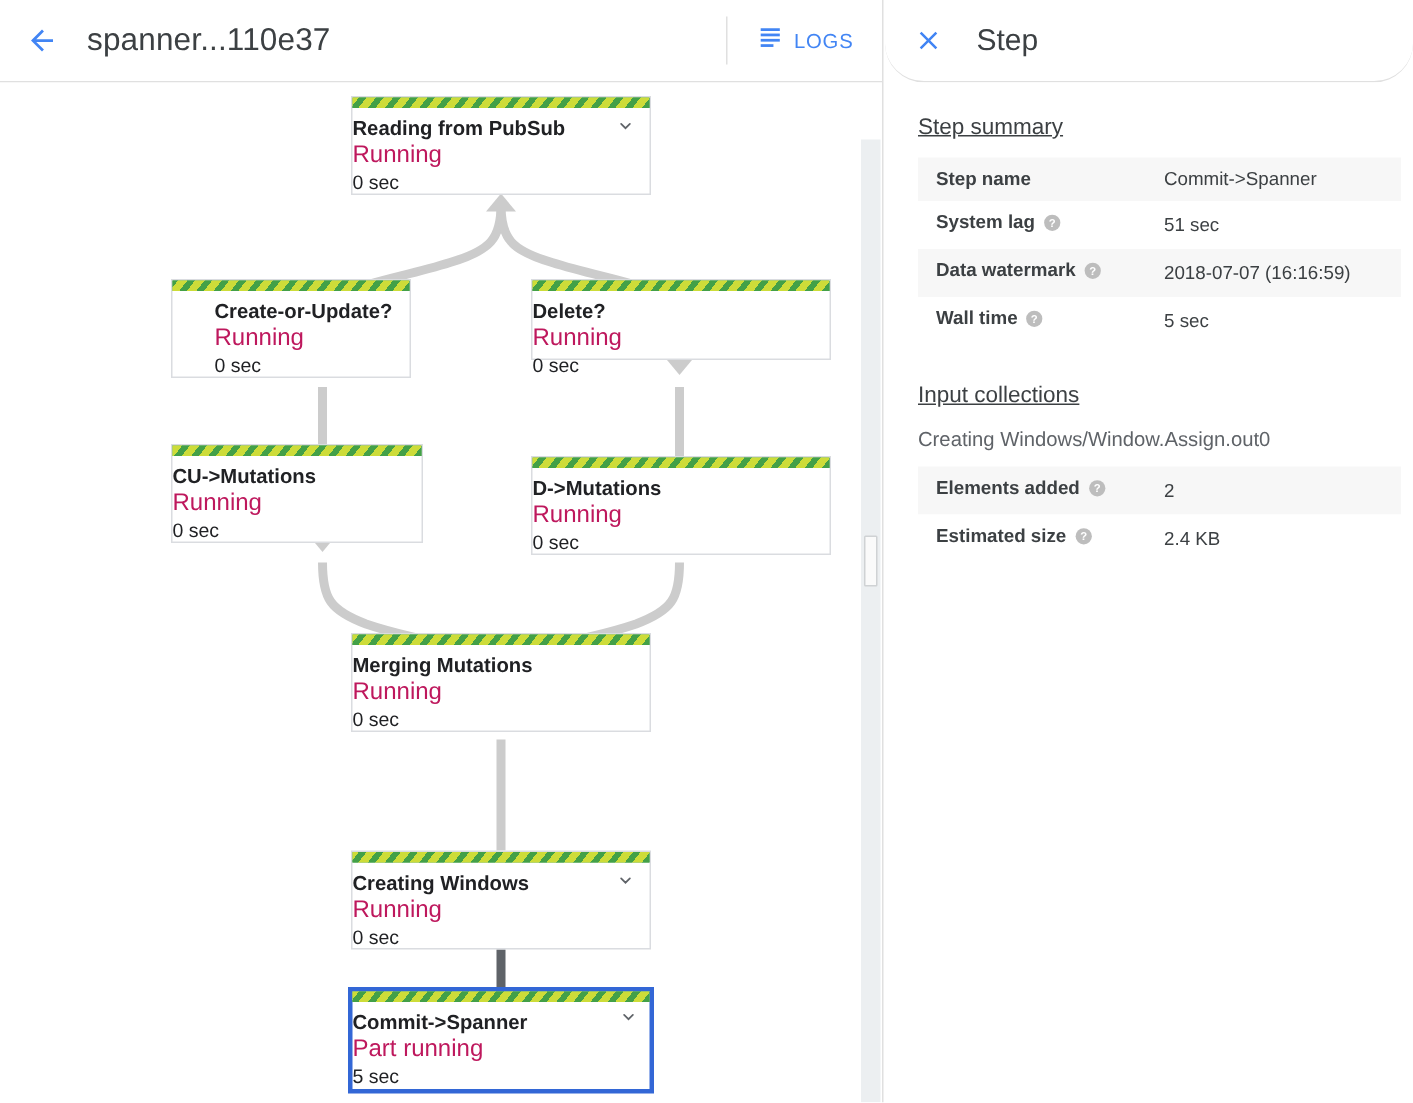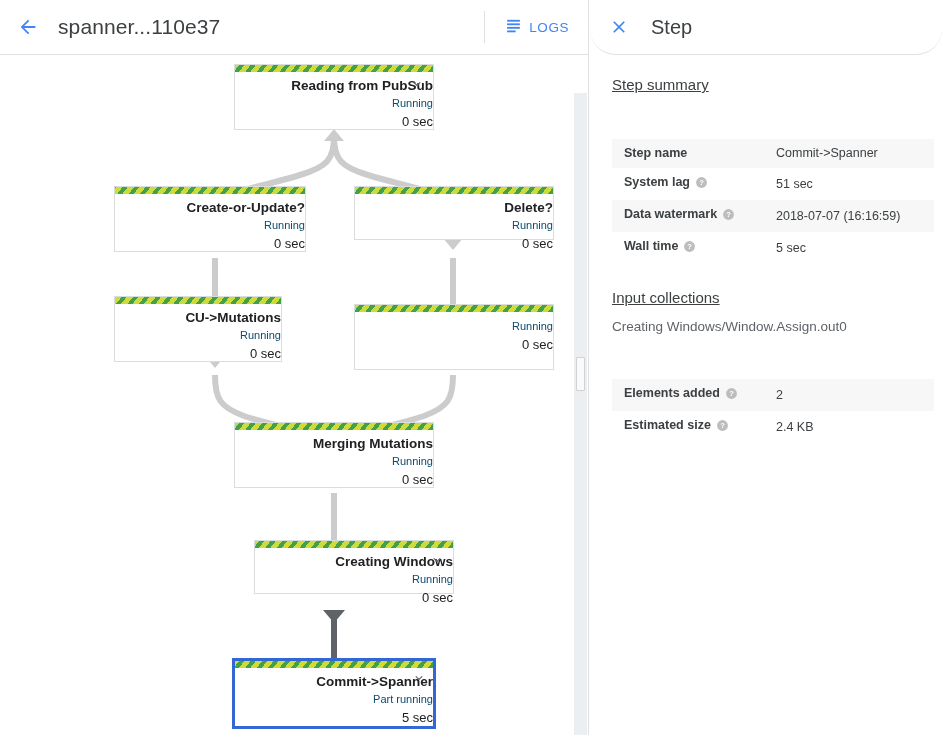--- a/index.html
+++ b/index.html
@@ -89,28 +89,28 @@
     position: absolute; left: 0; top: 0;
     width: 100%; height: 7px;
     background-image: repeating-linear-gradient(
         -52deg,
         #43a047 0px, #43a047 4px,
         #cddc39 4px, #cddc39 9px);
     background-color: #43a047;
   }
   .node-body {
     padding-top: 12px;
-    text-align: right;
+    text-align: left;
   }
   .node-title {
     font-size: 13.5px; font-weight: bold;
     color: #202124; line-height: 17px;
   }
   .node-status {
-    font-size: 11px; color: #0c4a6e; line-height: 19px;
+    font-size: 16px; color: #be185d; line-height: 19px;
   }
   .node-time {
     font-size: 13px; color: #202124; line-height: 18px;
   }
   .node-chevron {
     position: absolute; right: 9px; top: 12px;
     width: 14px; height: 14px;
     cursor: pointer;
   }
   .node.selected .node-chevron { right: 7px; top: 10px; }
@@ -173,21 +173,20 @@
     font-size: 13.5px; color: #5f6368;
     padding: 0 22px 9px 22px;
     line-height: 18px;
   }
 
   table.kv {
     width: 322px;
     margin-left: 22px;
     border-collapse: collapse;
     table-layout: fixed;
-    margin-top: 34px;
   }
   table.kv tr.odd { background: #f7f7f7; }
   table.kv tr.even { background: #ffffff; }
   table.kv td {
     padding: 6px 0 6px 12px;
     font-size: 12.5px;
     line-height: 17px;
     vertical-align: middle;
     height: 24px;
   }
@@ -282,21 +281,21 @@
               <path d="M7 9.5l5 5 5-5" stroke="#5f6368" stroke-width="2" fill="none" stroke-linecap="round"></path>
             </svg>
         </div>
         <div class="node-body">
           <div class="node-title">Reading from PubSub</div>
           <div class="node-status">Running</div>
           <div class="node-time">0 sec</div>
         </div>
       </div>
 
-      <div class="node" style="left:114px; top:131px; width:192px; height:66px;">
+      <div class="node" style="left:114px; top:131px; width:160px; height:66px;padding-left:28px;">
         <div class="node-bar"></div>
         <div class="node-body">
           <div class="node-title">Create-or-Update?</div>
           <div class="node-status">Running</div>
           <div class="node-time">0 sec</div>
         </div>
       </div>
 
       <div class="node" style="left:354px; top:131px; width:200px; height:54px;">
         <div class="node-bar"></div>
@@ -312,35 +311,36 @@
         <div class="node-body">
           <div class="node-title">CU-&gt;Mutations</div>
           <div class="node-status">Running</div>
           <div class="node-time">0 sec</div>
         </div>
       </div>
 
       <div class="node" style="left:354px; top:249px; width:200px; height:66px;">
         <div class="node-bar"></div>
         <div class="node-body">
+          <div class="node-title">D-&gt;Mutations</div>
           <div class="node-status">Running</div>
           <div class="node-time">0 sec</div>
         </div>
       </div>
 
       <div class="node" style="left:234px; top:367px; width:200px; height:66px;">
         <div class="node-bar"></div>
         <div class="node-body">
           <div class="node-title">Merging Mutations</div>
           <div class="node-status">Running</div>
           <div class="node-time">0 sec</div>
         </div>
       </div>
 
-      <div class="node" style="left:234px; top:485px; width:200px; height:54px;margin-left:20px;">
+      <div class="node" style="left:234px; top:512px; width:200px; height:66px;">
         <div class="node-bar"></div>
         <div class="node-chevron">
           <svg width="14" height="14" viewBox="0 0 24 24">
               <path d="M7 9.5l5 5 5-5" stroke="#5f6368" stroke-width="2" fill="none" stroke-linecap="round"></path>
             </svg>
         </div>
         <div class="node-body">
           <div class="node-title">Creating Windows</div>
           <div class="node-status">Running</div>
           <div class="node-time">0 sec</div>

